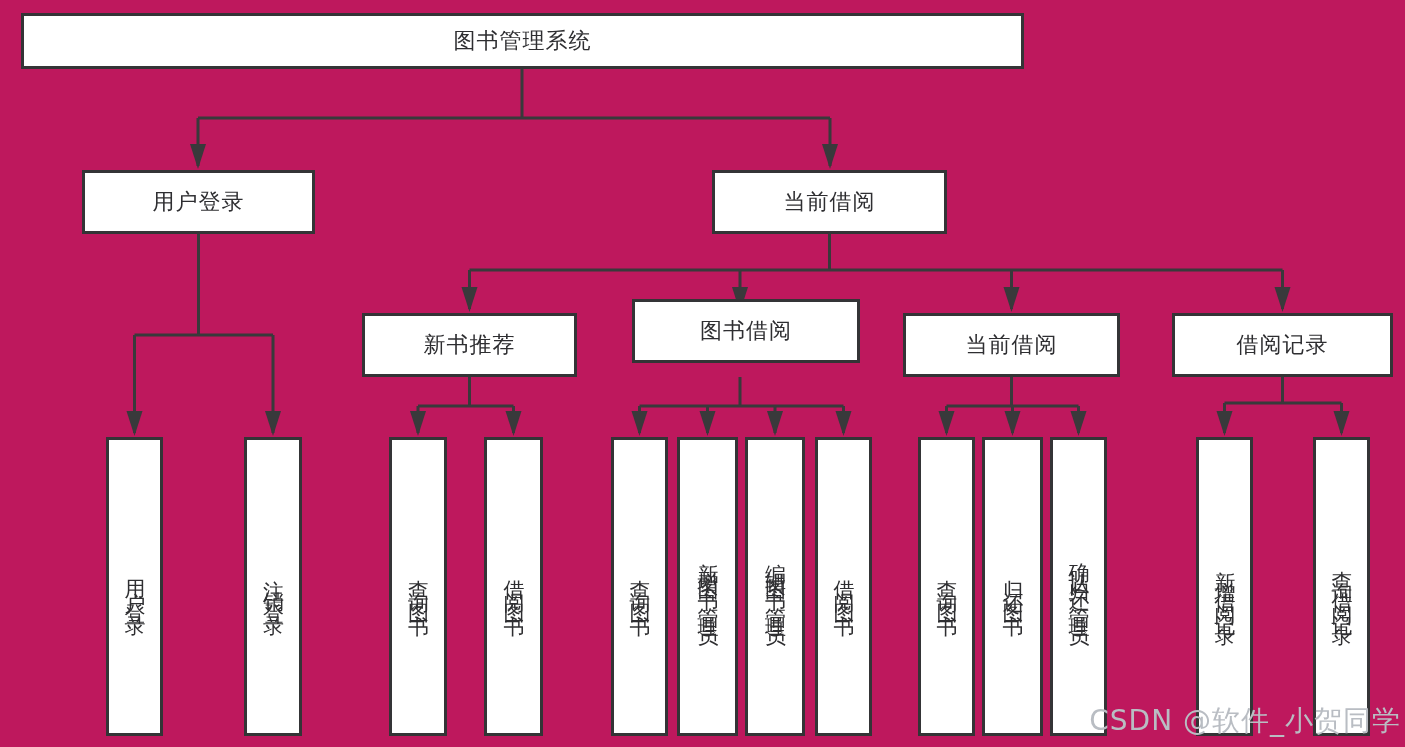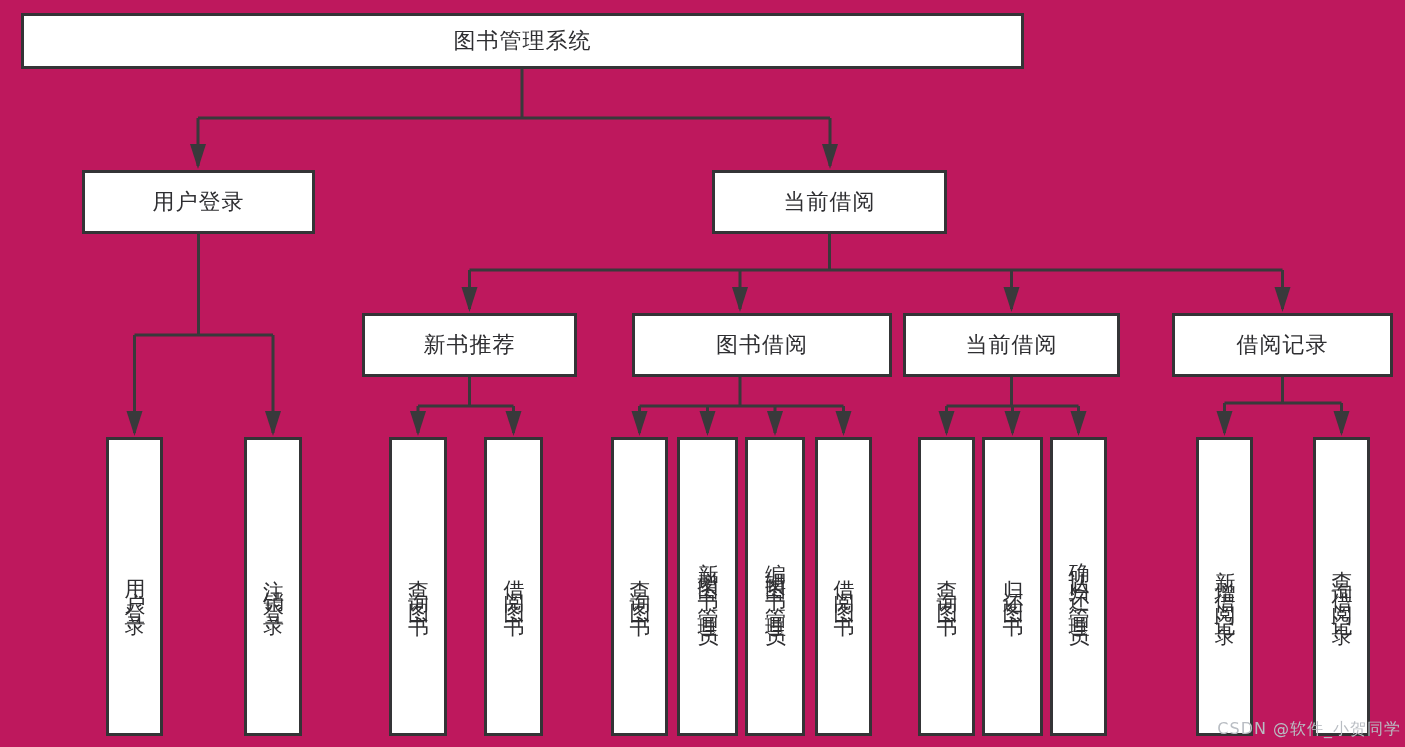--- a/index.html
+++ b/index.html
@@ -36,21 +36,21 @@
     line-height: 1;
     white-space: nowrap;
   }
   .v4 span { letter-spacing: 12px; }
   .v6 span { letter-spacing: 11px; }
   .v9 span { letter-spacing: 9px; }
   .watermark {
     position: absolute;
     right: 4px;
     bottom: 7px;
-    font-size: 16px;
+    font-size: 28px;
     letter-spacing: 1px;
     color: #b9bdc3;
     white-space: nowrap;
   }
 </style>
 </head>
 <body>
 
 <div class="stage">
 
@@ -108,21 +108,21 @@
       <polygon points="1216.5,411 1232.5,411 1224.5,436" fill="#39393b"></polygon>
       <polygon points="1333.5,411 1349.5,411 1341.5,436" fill="#39393b"></polygon>
     </svg>
 
   <div class="node hnode" style="left:21px;top:13px;width:1003px;height:56px">图书管理系统</div>
 
   <div class="node hnode" style="left:82px;top:170px;width:233px;height:64px">用户登录</div>
   <div class="node hnode" style="left:712px;top:170px;width:235px;height:64px">当前借阅</div>
 
   <div class="node hnode" style="left:362px;top:313px;width:215px;height:64px">新书推荐</div>
-  <div class="node hnode" style="left:632px;top:313px;width:260px;height:64px">图书借阅</div>
+  <div class="node hnode" style="left:632px;top:299px;width:228px;height:64px">图书借阅</div>
   <div class="node hnode" style="left:1172px;top:313px;width:221px;height:64px">借阅记录</div>
   <div class="node hnode" style="left:903px;top:313px;width:217px;height:64px">当前借阅</div>
 
   <div class="node vnode v4" style="left:106px;top:437px;width:57px;height:299px">
     <span>用户登录</span>
   </div>
   <div class="node vnode v4" style="left:244px;top:437px;width:58px;height:299px">
     <span>注销登录</span>
   </div>
 

